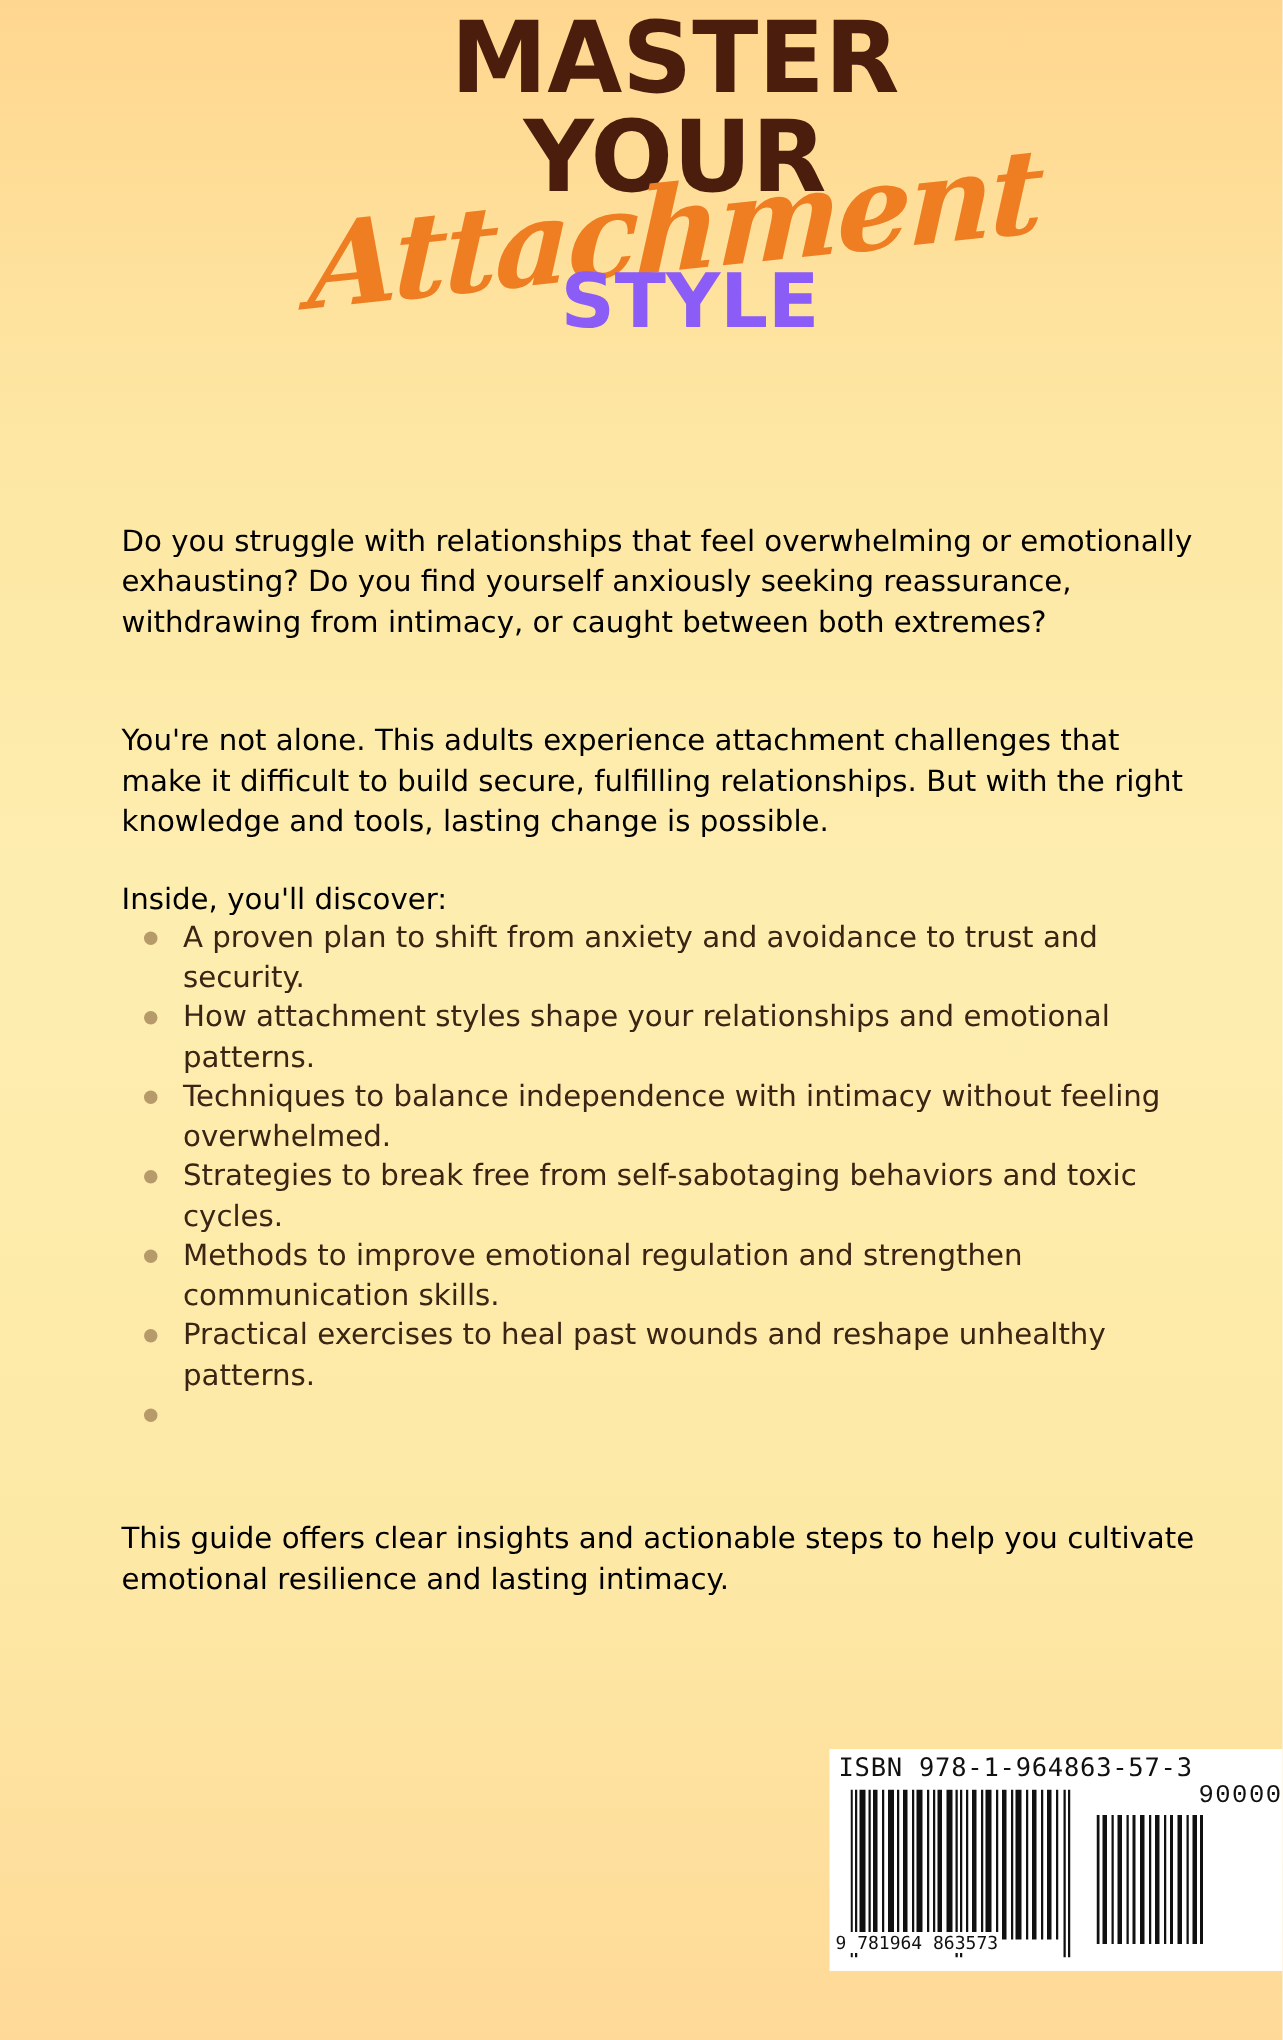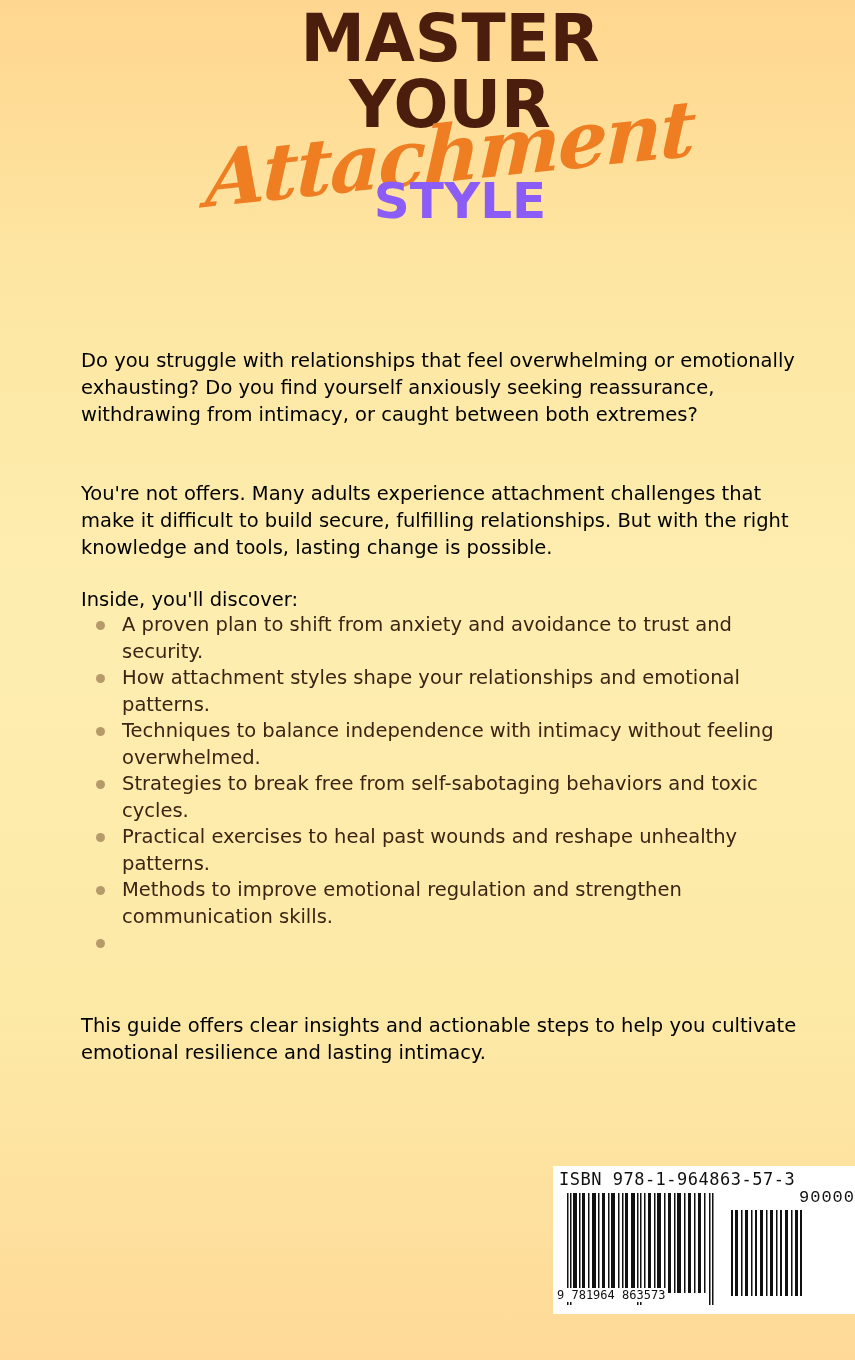--- a/index.html
+++ b/index.html
@@ -68,30 +68,30 @@
 </head>
 <body>
 
 <div>
   <div class="title-line1">MASTER YOUR</div>
   <div class="title-script">Attachment</div>
   <div class="title-line3">STYLE</div>
 </div>
 
 <div class="body-text p1">Do you struggle with relationships that feel overwhelming or emotionally exhausting? Do you find yourself anxiously seeking reassurance, withdrawing from intimacy, or caught between both extremes?</div>
-<div class="body-text p2">You're not offers. Many adults experience attachment challenges that make it difficult to build secure, fulfilling relationships. But with the right knowledge and tools, lasting change is possible.</div>
+<div class="body-text p2">You're not alone. This adults experience attachment challenges that make it difficult to build secure, fulfilling relationships. But with the right knowledge and tools, lasting change is possible.</div>
 <div class="body-text p3-intro">Inside, you'll discover:</div>
 
 <ul class="bullets">
   <li><span class="dot"></span><span>A proven plan to shift from anxiety and avoidance to trust and security.</span></li>
   <li><span class="dot"></span><span>How attachment styles shape your relationships and emotional patterns.</span></li>
   <li><span class="dot"></span><span>Techniques to balance independence with intimacy without feeling overwhelmed.</span></li>
   <li><span class="dot"></span><span>Strategies to break free from self-sabotaging behaviors and toxic cycles.</span></li>
+  <li><span class="dot"></span><span>Methods to improve emotional regulation and strengthen communication skills.</span></li>
   <li><span class="dot"></span><span>Practical exercises to heal past wounds and reshape unhealthy patterns.</span></li>
-  <li><span class="dot"></span><span>Methods to improve emotional regulation and strengthen communication skills.</span></li>
   <li><span class="dot"></span></li>
 </ul>
 
 <div class="body-text p4">
   <div>This guide offers clear insights and actionable steps to help you cultivate emotional resilience and lasting intimacy.</div>
 </div>
 
 <div class="barcode-box">
   <div class="isbn-text">ISBN 978-1-964863-57-3</div>
   <div class="price-text">90000</div>

